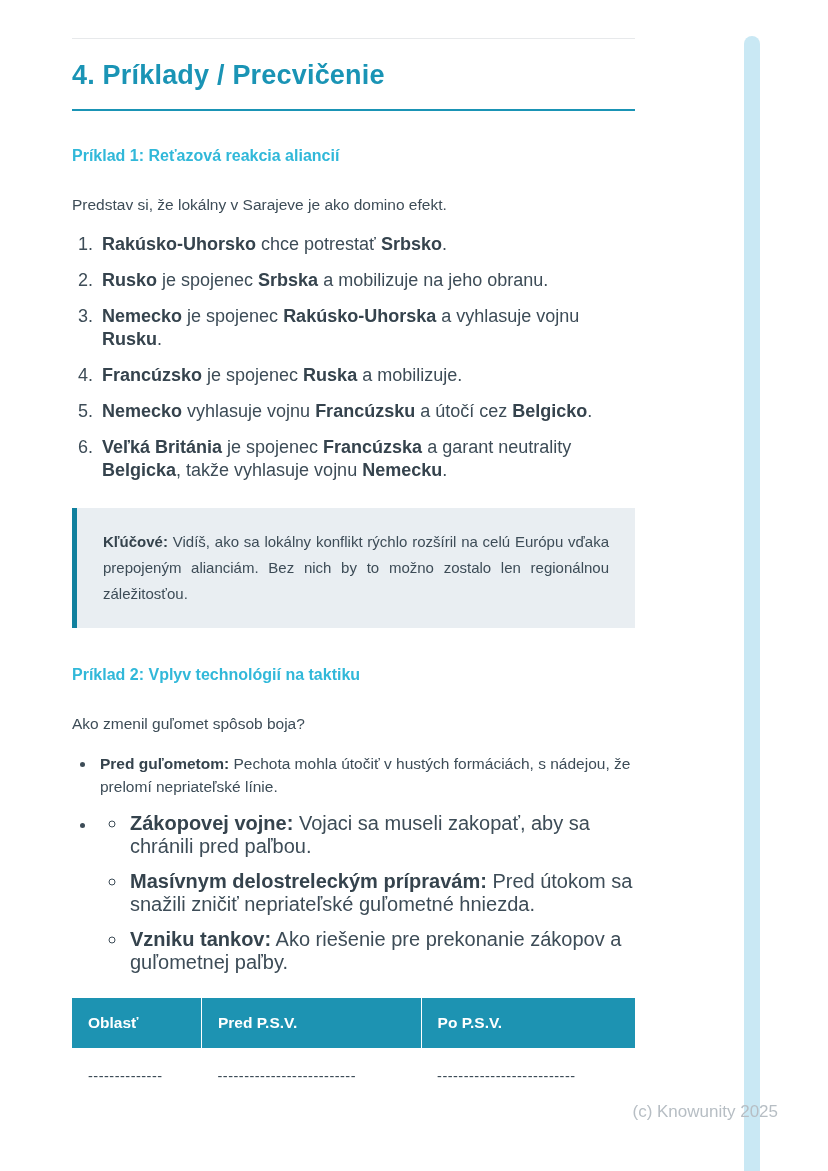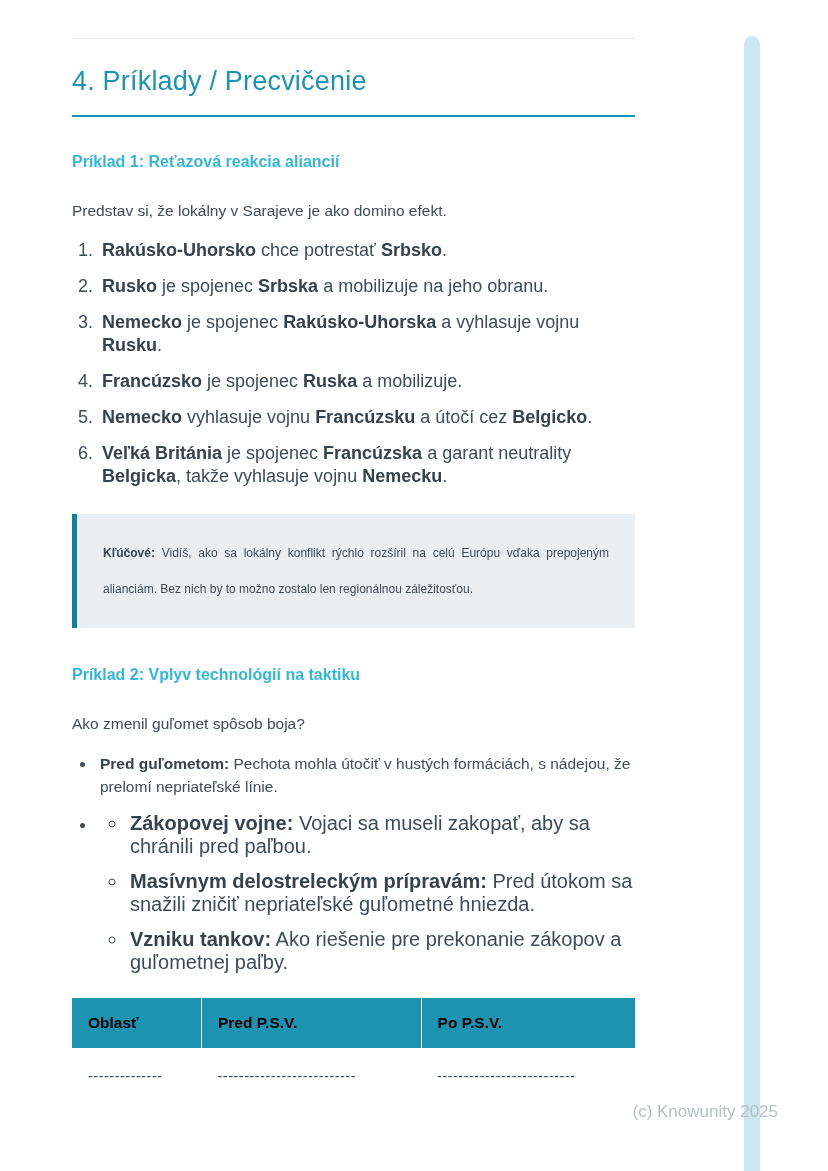--- a/index.html
+++ b/index.html
@@ -33,24 +33,24 @@
     top: 0;
     width: 563px;
     z-index: 2;
   }
   .top-rule {
     border: none;
     border-top: 1px solid #e7e9eb;
     margin-top: 38px;
   }
   h1 {
-    margin-top: 26px;
+    margin-top: 20px;
     font-size: 27px;
     line-height: 32px;
-    font-weight: 400;
+    font-weight: 700;
     color: var(--h1, #1a94b5);
     letter-spacing: 0.2px;
   }
   .h1-rule {
     margin-top: 18px;
     border-top: 2px solid var(--h1, #1a94b5);
   }
   h2 {
     font-size: 16px;
     line-height: 26px;
@@ -76,22 +76,22 @@
     padding-left: 4px;
   }
   strong { font-weight: 700; color: #35434d; }
   .callout {
     margin-top: 26px;
     background: var(--callout_bg, #e9eef2);
     border-left: 5px solid var(--callout_border, #10809e);
     padding: 21px 26px;
   }
   .callout p {
-    font-size: 12px;
-    line-height: 36px;
+    font-size: 15px;
+    line-height: 26px;
     text-align: justify;
   }
   ul.main {
     margin-top: 16px;
     padding-left: 24px;
     list-style: disc;
   }
   ul.main > li {
     margin-bottom: 14px;
     font-size: 15.5px;
@@ -109,21 +109,21 @@
     line-height: 23px;
     padding-left: 2px;
   }
   table.consequences {
     width: 100%;
     border-collapse: collapse;
     margin-top: 24px;
   }
   table.consequences th {
     background: var(--table_header_bg, #1d93b2);
-    color: #000000;
+    color: #ffffff;
     text-align: left;
     font-size: 15.5px;
     font-weight: 700;
     padding: 16px;
     border-right: 1px solid #ffffff;
   }
   table.consequences th:last-child { border-right: none; }
   table.consequences th.col-1 { width: 23%; }
   table.consequences th.col-2 { width: 39%; }
   table.consequences th.col-3 { width: 38%; }

